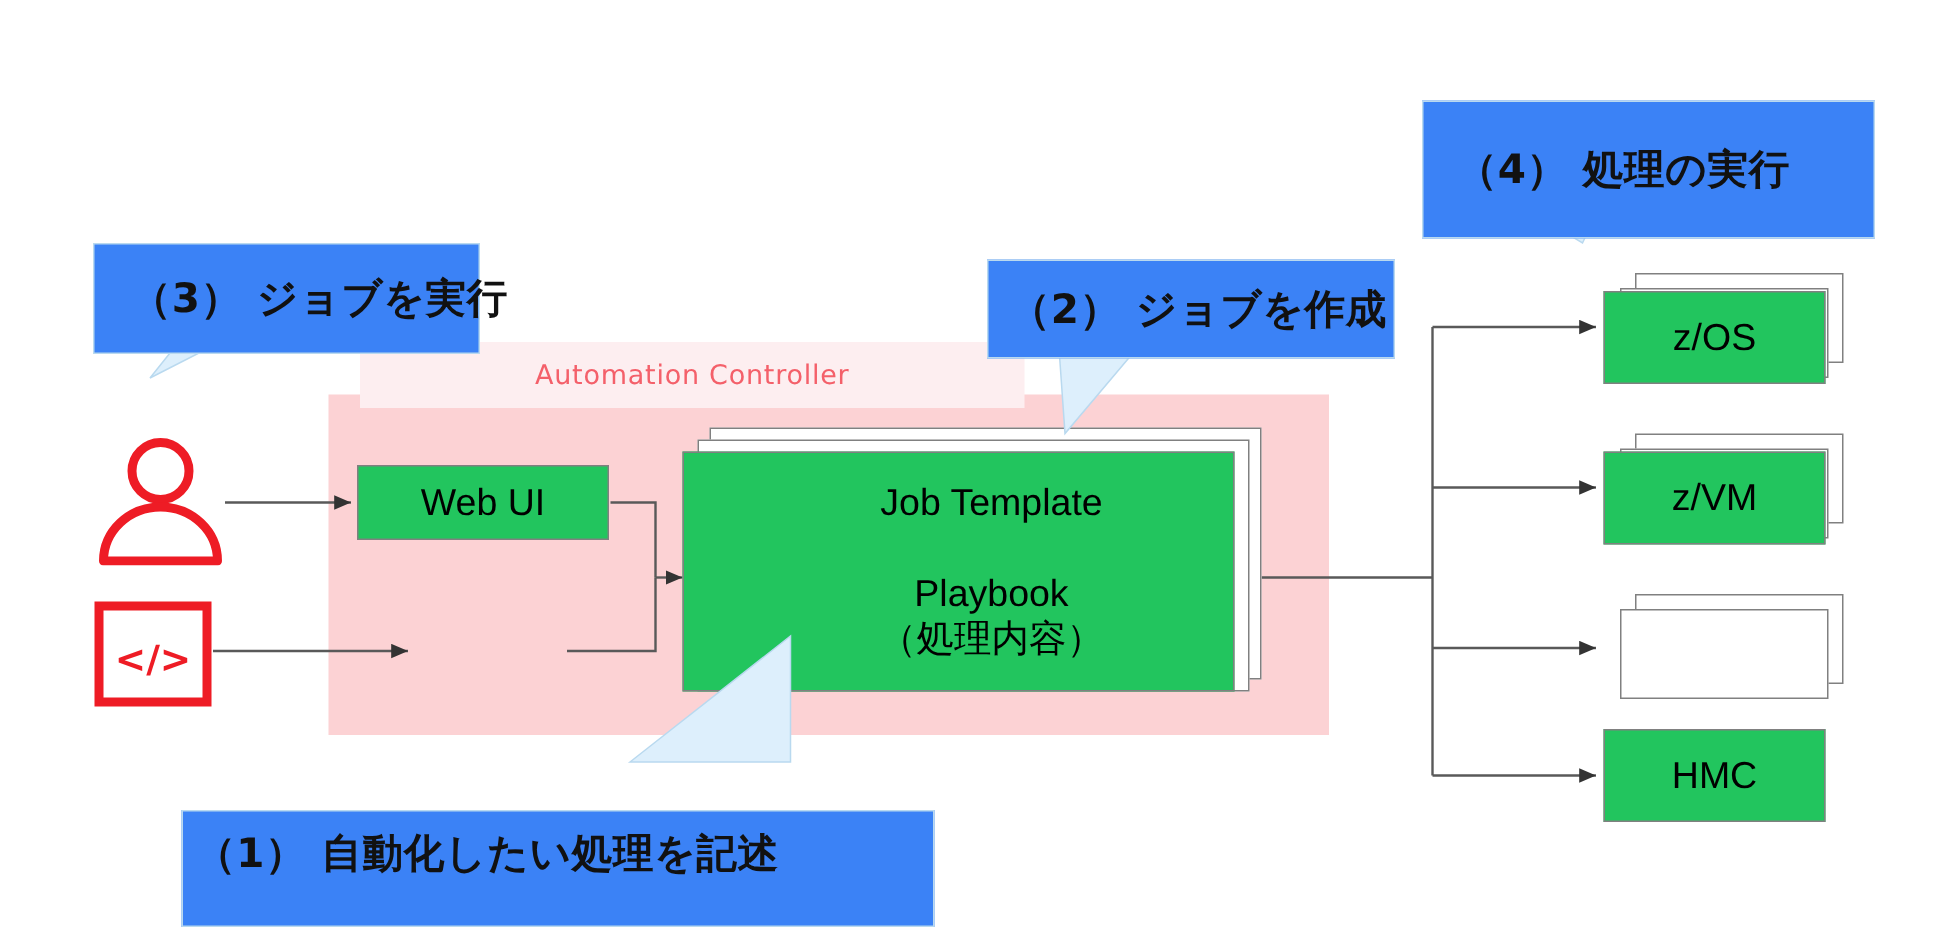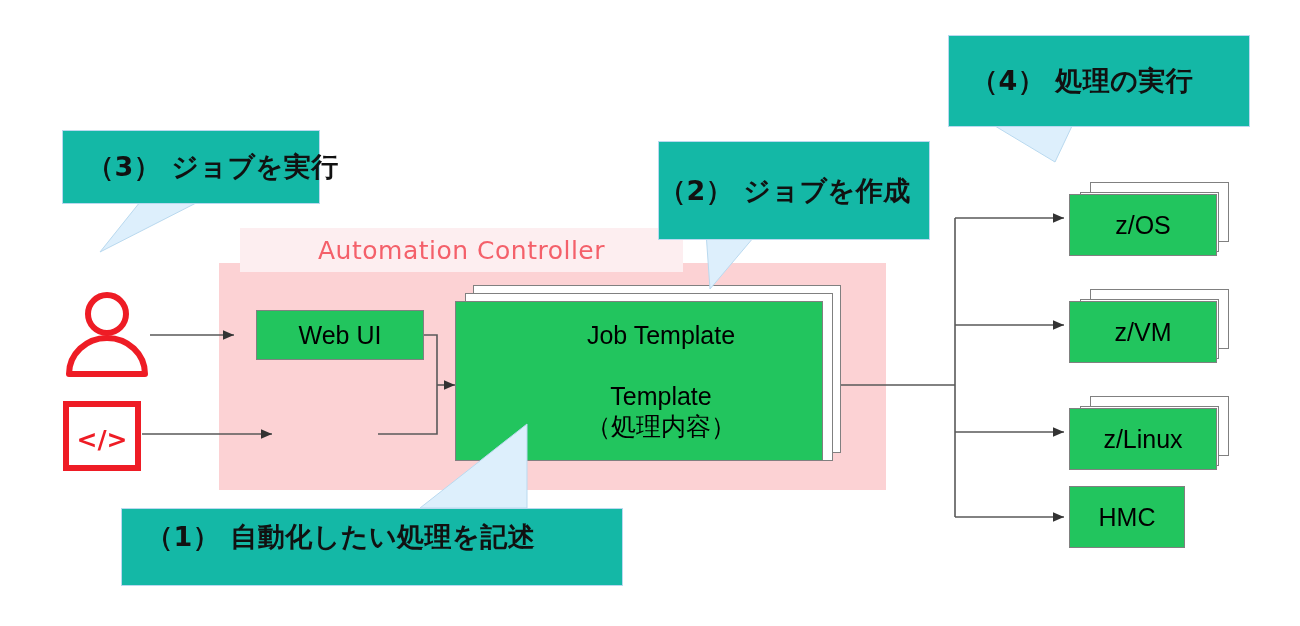--- a/index.html
+++ b/index.html
@@ -39,21 +39,21 @@
     background: #fcd2d4;
   }
   .ac-banner {
     background: #fdeef0;
     display: flex;
     align-items: center;
     justify-content: center;
   }
   .ac-banner-text {
     color: #f4606a;
-    font-size: 25px;
+    font-size: 18px;
     letter-spacing: 0.5px;
     white-space: nowrap;
     font-family: "DejaVu Sans", sans-serif;
   }
 
   
   .box {
     background: #22c55e;
     border: 1.4px solid #808080;
     display: flex;
@@ -71,24 +71,25 @@
   .box-label.jp {
     font-family: Liberation Sans, sans-serif;
   }
   .stack-card {
     background: #ffffff;
     border: 1.4px solid #808080;
   }
 
   
   .callout-box {
-    background: #14b8a6;
+    background: #3b82f6;
     border: 1px solid #b9d9ef;
     display: flex;
     align-items: center;
+    margin-top: 32px;
   }
   .callout-text {
     font-size: 27px;
     font-weight: bold;
     color: #111111;
     white-space: nowrap;
     font-family: "DejaVu Sans", sans-serif;
     letter-spacing: 0.5px;
   }
 
@@ -139,75 +140,72 @@
   <svg class="icon-user" style="left:62px; top:292px; width:90px; height:85px;" viewBox="0 0 90 85">
     <circle cx="45" cy="22" r="19" fill="none" stroke="#ee1c25" stroke-width="6"></circle>
     <path d="M7,82 A38,36 0 0 1 83,82 Z" fill="none" stroke="#ee1c25" stroke-width="6" stroke-linejoin="round"></path>
   </svg>
 
   <svg class="icon-code" style="left:62px; top:400px; width:80px; height:72px;" viewBox="0 0 80 72">
     <rect x="4" y="4" width="72" height="64" fill="#ffffff" stroke="#ee1c25" stroke-width="6"></rect>
     <text x="40" y="48" text-anchor="middle" font-family="DejaVu Sans, sans-serif" font-size="25" font-weight="bold" fill="#ee1c25">&lt;/&gt;</text>
   </svg>
 
-  <div class="abs box" style="left:256px; top:310px; width:168px; height:50px;">
+  <div class="abs box" style="left:238px; top:310px; width:168px; height:50px;">
     <span class="box-label">Web UI</span>
   </div>
 
 
   <div class="abs stack-card" style="left:473px; top:285px; width:368px; height:168px;"></div>
   <div class="abs stack-card" style="left:465px; top:293px; width:368px; height:168px;"></div>
   <div class="abs box" style="left:455px; top:301px; width:368px; height:160px;padding-left:44px;">
     <span class="box-label" style="margin-bottom:30px;">Job Template</span>
-    <span class="box-label">Template</span>
+    <span class="box-label">Playbook</span>
     <span class="box-label jp">（処理内容）</span>
   </div>
 
   <div class="abs stack-card" style="left:1090px; top:182px; width:139px; height:60px;"></div>
   <div class="abs stack-card" style="left:1080px; top:192px; width:139px; height:60px;"></div>
   <div class="abs box" style="left:1069px; top:194px; width:148px; height:62px;">
     <span class="box-label">z/OS</span>
   </div>
 
   <div class="abs stack-card" style="left:1090px; top:289px; width:139px; height:60px;"></div>
   <div class="abs stack-card" style="left:1080px; top:299px; width:139px; height:60px;"></div>
   <div class="abs box" style="left:1069px; top:301px; width:148px; height:62px;justify-content:center;">
     <span class="box-label">z/VM</span>
   </div>
 
   <div class="abs stack-card" style="left:1090px; top:396px; width:139px; height:60px;"></div>
   <div class="abs stack-card" style="left:1080px; top:406px; width:139px; height:60px;"></div>
-  <div class="abs box" style="left:1069px; top:408px; width:148px; height:62px;">
-    <span class="box-label">z/Linux</span>
-  </div>
-
-  <div class="abs box" style="left:1069px; top:486px; width:116px; height:62px;">
+
+  <div class="abs box" style="left:1069px; top:486px; width:148px; height:62px;">
     <span class="box-label">HMC</span>
   </div>
 
   <svg id="shapes" viewBox="0 0 1300 626">
 
     <path d="M140,202 L100,252 L198,202 Z" fill="#ddeffc" stroke="#b9d9ef" stroke-width="1"></path>
 
     <path d="M705,218 L710,289 L770,218 Z" fill="#ddeffc" stroke="#b9d9ef" stroke-width="1"></path>
 
     <path d="M995,126 L1055,162 L1072,126 Z" fill="#ddeffc" stroke="#b9d9ef" stroke-width="1"></path>
 
     <path d="M420,508 L527,424 L527,508 Z" fill="#ddeffc" stroke="#b9d9ef" stroke-width="1"></path>
   </svg>
 
   <div class="abs callout-box" style="left:62px; top:130px; width:258px; height:74px; padding-left:24px;text-align:right;">
     <span class="callout-text">（3） ジョブを実行</span>
   </div>
 
-  <div class="abs callout-box" style="left:658px; top:141px; width:272px; height:99px; ">
+  <div class="abs callout-box" style="left:658px; top:141px; width:272px; height:66px; padding-left:14px;">
     <span class="callout-text">（2） ジョブを作成</span>
   </div>
 
   <div class="abs callout-box" style="left:948px; top:35px; width:302px; height:92px; padding-left:22px;">
     <span class="callout-text">（4） 処理の実行</span>
   </div>
 
-  <div class="abs callout-box" style="left:121px; top:508px; width:502px; height:78px; padding-left:24px; align-items:flex-start; padding-top:10px;">
+  <div class="abs callout-box" style="left:121px; top:508px; width:502px; height:78px; padding-left:8px; align-items:flex-start; padding-top:10px;">
     <span class="callout-text">（1） 自動化したい処理を記述</span>
   </div>
 
 </div>
 
 </body></html>

